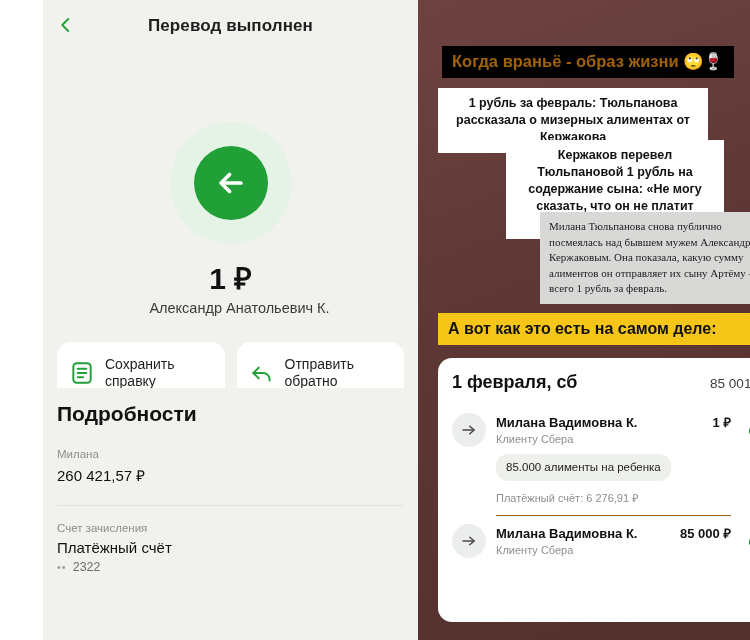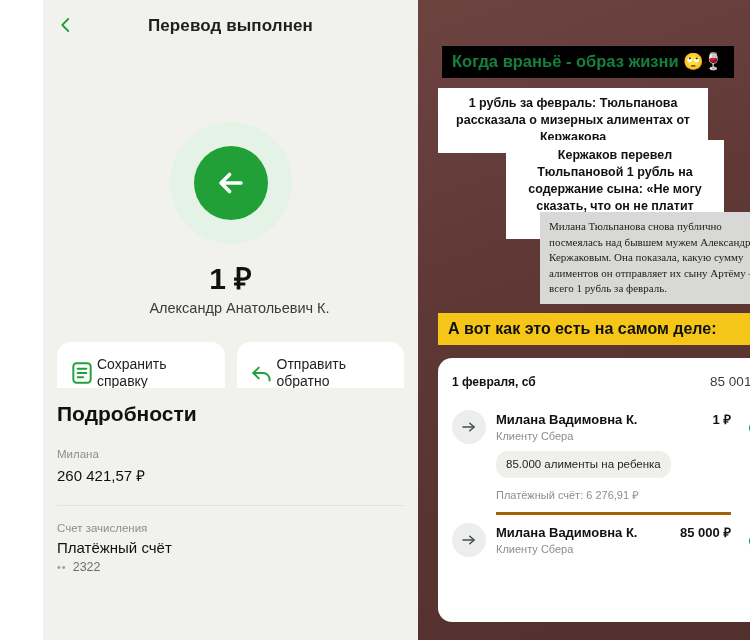--- a/index.html
+++ b/index.html
@@ -109,21 +109,21 @@
     display: flex;
     gap: 12px;
   }
   .action-btn {
     flex: 1;
     background: #ffffff;
     border-radius: 14px;
     padding: 14px 12px;
     display: flex;
     align-items: center;
-    gap: 2px;
+    gap: 10px;
     box-sizing: border-box;
     min-height: 62px;
   }
   .action-ico {
     width: 26px;
     height: 26px;
     flex: 0 0 26px;
     color: #21a038;
   }
   .action-label {
@@ -206,21 +206,21 @@
     height: 640px;
     background: linear-gradient(160deg, #6d4340 0%, #5d3734 45%, #52302e 100%);
     overflow: hidden;
   }
 
   .banner-black {
     position: absolute;
     left: 24px;
     top: 46px;
     background: #000000;
-    color: #15803d;
+    color: #a16207;
     font-size: 16.5px;
     font-weight: bold;
     padding: 6px 10px 7px 10px;
     white-space: nowrap;
   }
 
   .quote-white {
     position: absolute;
     background: #ffffff;
     color: #111;
@@ -273,21 +273,21 @@
     box-sizing: border-box;
     overflow: hidden;
   }
   .stmt-head {
     display: flex;
     justify-content: space-between;
     align-items: baseline;
     margin-bottom: 12px;
   }
   .stmt-date {
-    font-size: 12px;
+    font-size: 18px;
     font-weight: bold;
     color: #111;
   }
   .stmt-total {
     font-size: 13.5px;
     color: #3d3d3d;
   }
   .tx {
     display: flex;
     gap: 10px;
@@ -336,21 +336,21 @@
     color: #1f1f1f;
     line-height: 15px;
     margin-top: 9px;
     max-width: 170px;
   }
   .tx-acct {
     font-size: 11px;
     color: #8d8f8a;
     margin-top: 9px;
     padding-bottom: 10px;
-    border-bottom: 3px solid #a16207;
+    border-bottom: 1px solid #a16207;
   }
   .refresh {
     width: 16px;
     height: 16px;
     color: #21a038;
     margin-left: 6px;
     flex: 0 0 16px;
   }
   .tx-rightcol {
     display: flex;

